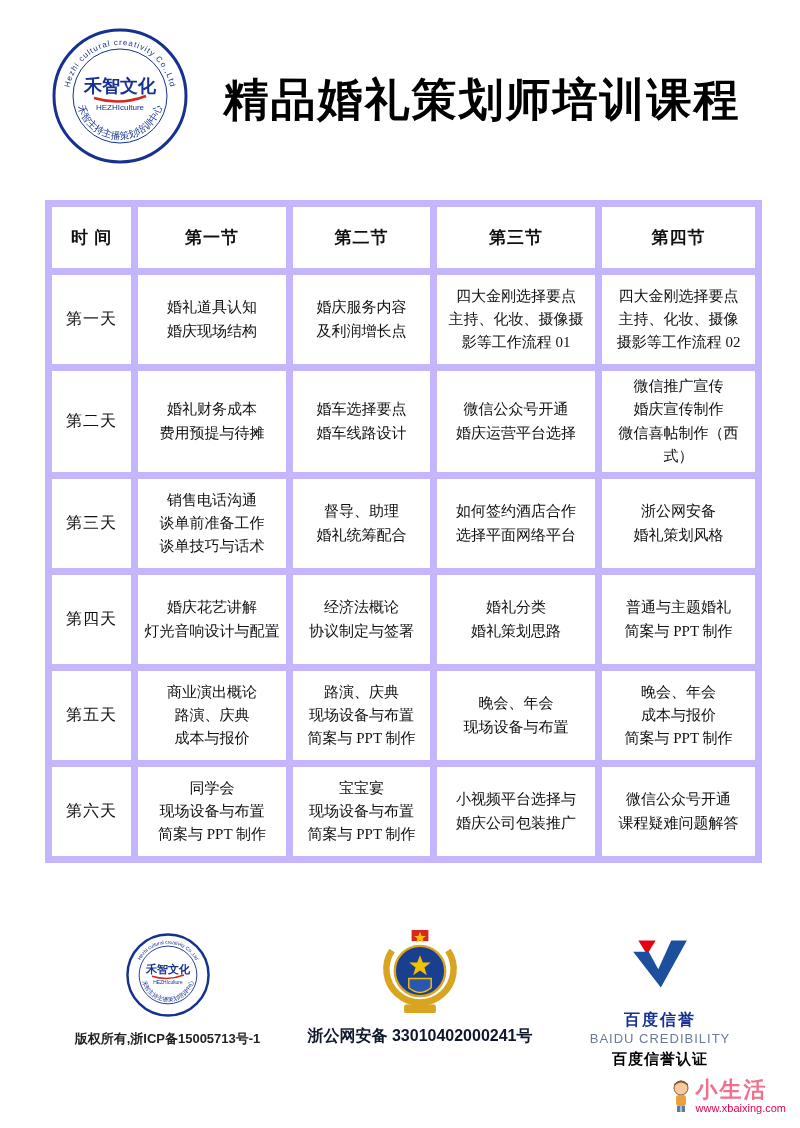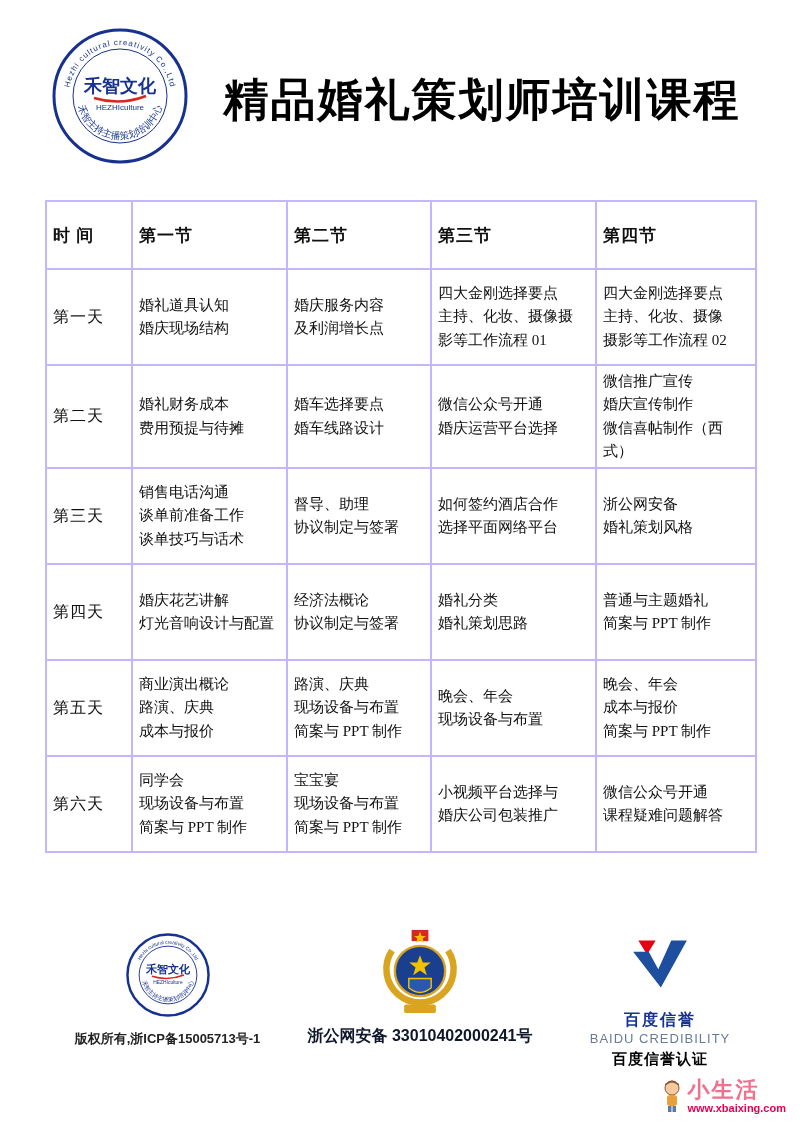--- a/index.html
+++ b/index.html
@@ -14,21 +14,21 @@
     position:absolute;left:182px;top:70px;width:600px;text-align:center;
     font-family:"Liberation Sans","DejaVu Sans",sans-serif;
     font-size:45px;font-weight:900;letter-spacing:2px;color:#000;white-space:nowrap;
   }
   
   .schedule{
     position:absolute;left:45px;top:200px;width:710px;
     border-collapse:collapse;table-layout:fixed;
   }
   .schedule th,.schedule td{
-    border:2px solid #c4b5fd;text-align:left;vertical-align:middle;
+    border:7px solid #c4b5fd;text-align:center;vertical-align:middle;
     white-space:pre-line;padding:4px 6px;box-sizing:border-box;
   }
   .schedule thead tr{height:68px;}
   .schedule tbody tr{height:96px;}
   .schedule th{font-size:17px;font-weight:bold;letter-spacing:1px;}
   .schedule td{font-size:15px;line-height:1.55;}
   .schedule td.day{font-size:16px;letter-spacing:1px;}
   
   .footer-col{position:absolute;text-align:center;font-family:"Liberation Sans","DejaVu Sans",sans-serif;}
   .footer-left{left:60px;top:932px;width:215px;}
@@ -43,21 +43,21 @@
   .baidu-en{font-size:13px;color:#6a7a9a;letter-spacing:1px;}
   .baidu-cert{font-size:15px;font-weight:bold;color:#000;margin-top:4px;letter-spacing:1px;}
   
   .watermark{
     position:absolute;right:14px;bottom:14px;display:flex;align-items:center;gap:2px;
     font-family:"Liberation Sans","DejaVu Sans",sans-serif;
     margin-top:16px;
   }
   .wm-text{text-align:left;line-height:1.1;}
   .wm-name{font-size:22px;font-weight:bold;color:#f0708e;letter-spacing:2px;}
-  .wm-url{font-size:11px;font-weight:bold;color:#e5004f;text-align:right;}
+  .wm-url{font-size:11px;font-weight:normal;color:#e5004f;text-align:right;}
   .mascot{width:26px;height:34px;}
 </style>
 </head>
 <body>
 
 <div class="page">
 
   <div class="logo-top">
     <svg viewBox="0 0 140 140" width="140" height="140">
       <circle cx="70" cy="70" r="66" fill="#ffffff" stroke="#16318f" stroke-width="3"></circle>
@@ -122,21 +122,21 @@
         <td>微信推广宣传
 婚庆宣传制作
 微信喜帖制作（西式）</td>
       </tr>
       <tr>
         <td class="day">第三天</td>
         <td>销售电话沟通
 谈单前准备工作
 谈单技巧与话术</td>
         <td>督导、助理
-协议制定与签署</td>
+婚礼统筹配合</td>
         <td>如何签约酒店合作
 选择平面网络平台</td>
         <td>浙公网安备
 婚礼策划风格</td>
       </tr>
       <tr>
         <td class="day">第四天</td>
         <td>婚庆花艺讲解
 灯光音响设计与配置</td>
         <td>经济法概论

